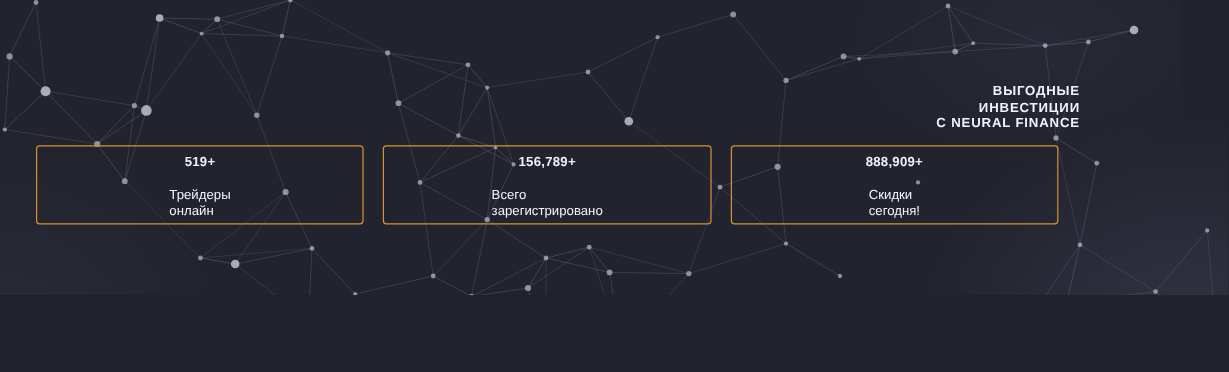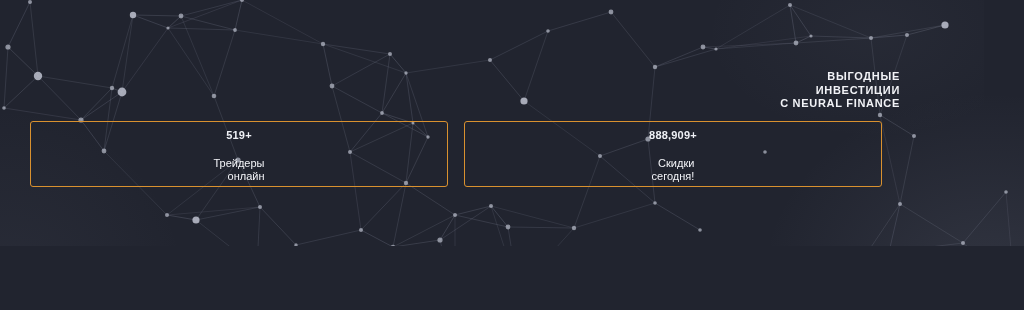--- a/index.html
+++ b/index.html
@@ -85,21 +85,21 @@
     color: #eef0f5;
     font-size: 11px;
     font-weight: bold;
     line-height: 14px;
     letter-spacing: 0.2px;
   }
   .stat-label {
     color: #f3f4f8;
     font-size: 11px;
     line-height: 13px;
-    text-align: right;
+    text-align: left;
     margin-top: 15px;
     white-space: pre-line;
   }
 </style>
 </head>
 <body>
 
 <div id="stage">
 
   <div class="glow glow-br"></div>
@@ -308,20 +308,25 @@
 С NEURAL FINANCE</div>
 
   <div class="stats-row">
 
     <div class="stat-card">
       <div class="stat-value">519+</div>
       <div class="stat-label">Трейдеры
 онлайн</div>
     </div>
 
+    <div class="stat-card">
+      <div class="stat-value">156,789+</div>
+      <div class="stat-label">Всего
+зарегистрировано</div>
+    </div>
 
     <div class="stat-card">
       <div class="stat-value">888,909+</div>
       <div class="stat-label">Скидки
 сегодня!</div>
     </div>
 
   </div>
 </div>
 

